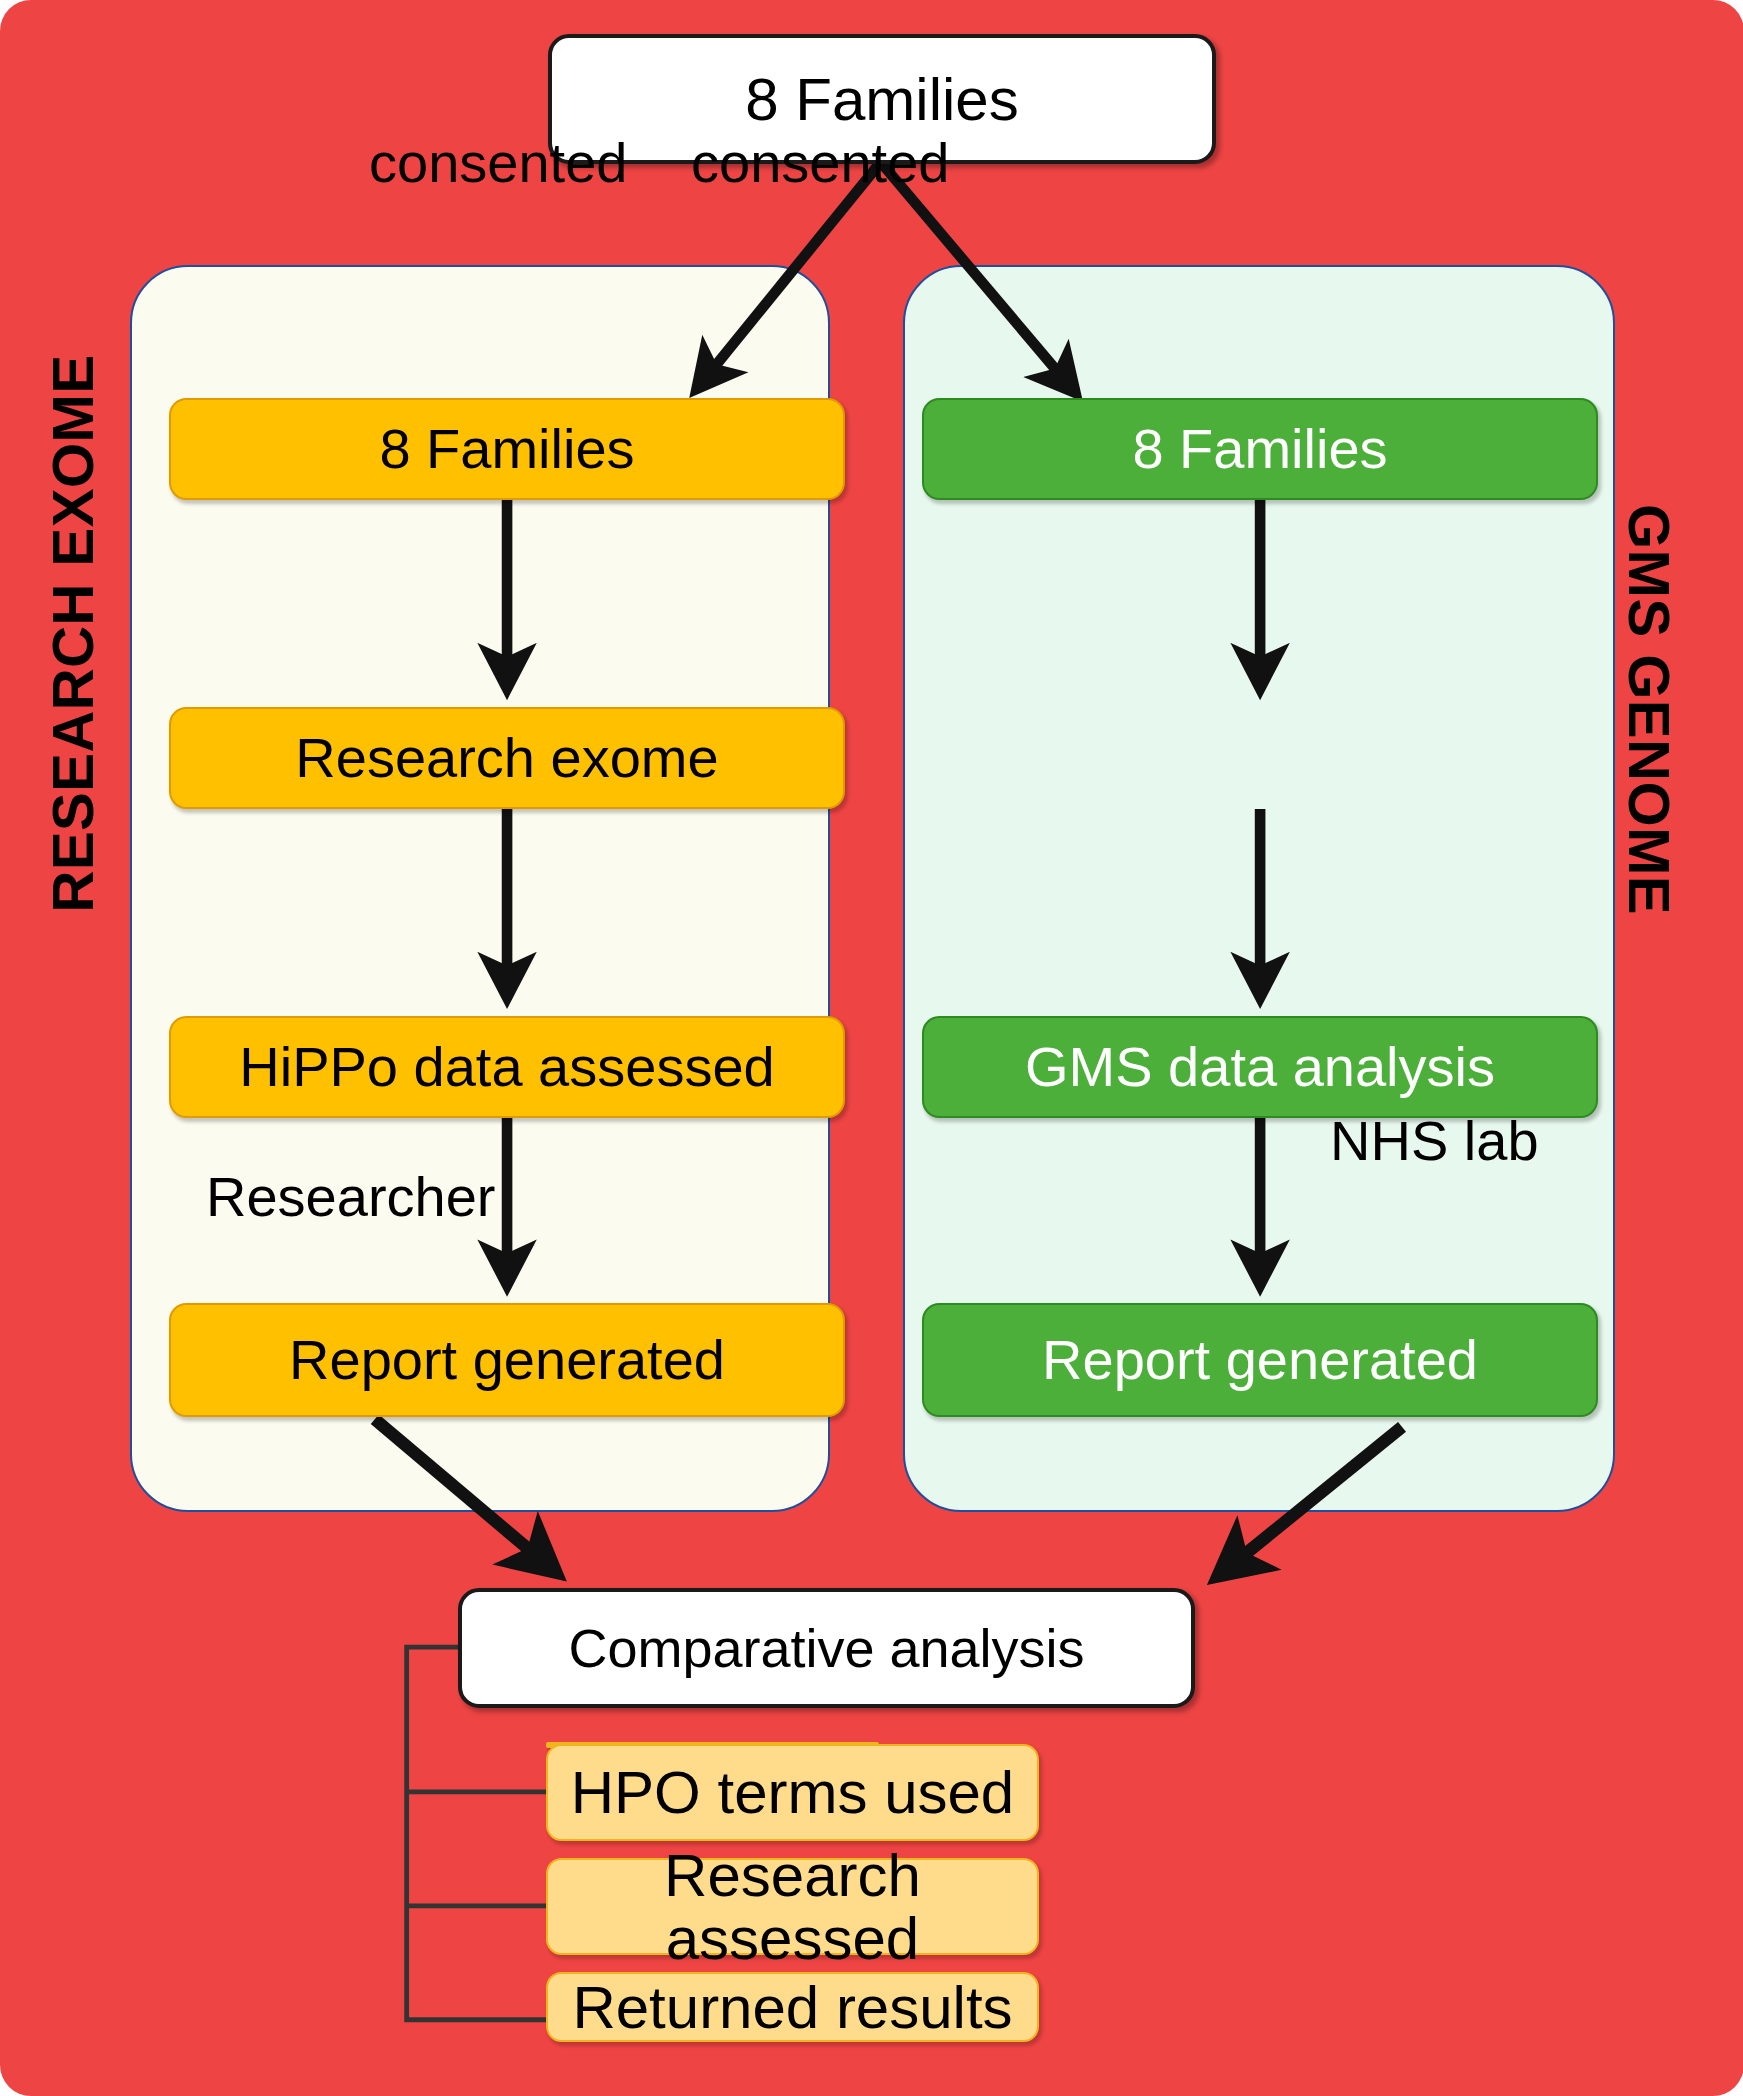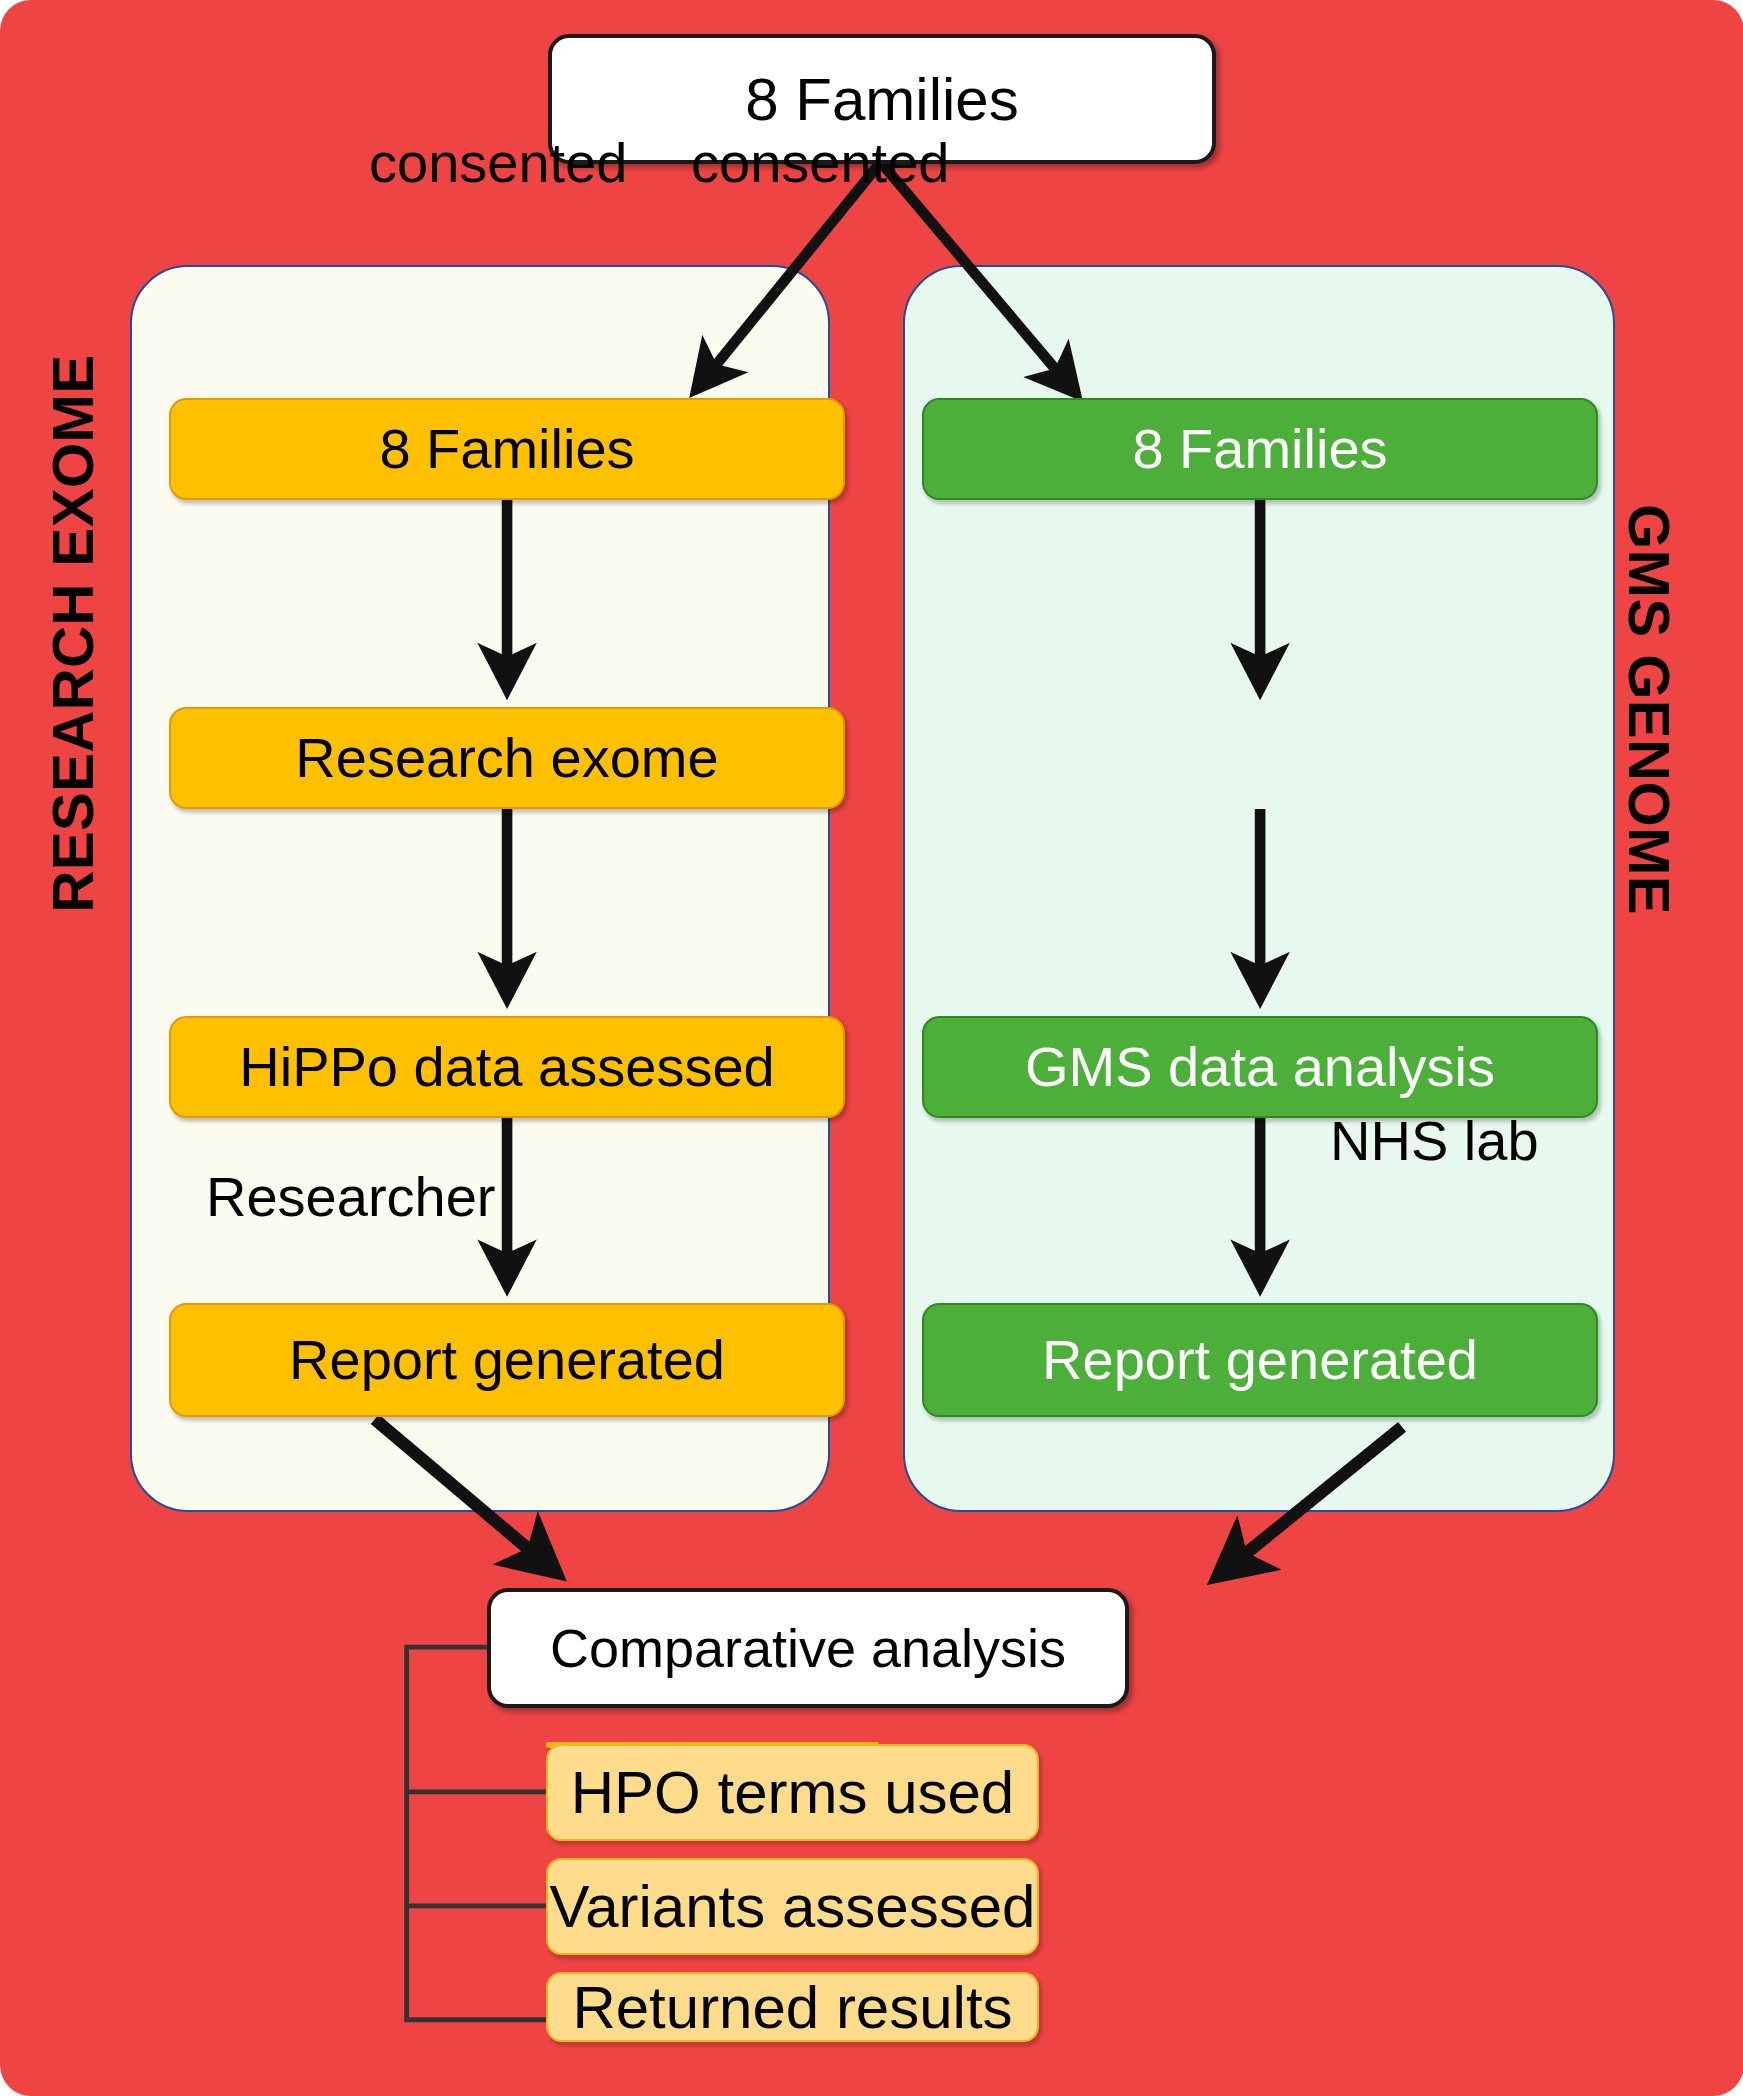--- a/index.html
+++ b/index.html
@@ -172,36 +172,36 @@
   <div class="node box-green fs-node" style="left:922px; top:1016px; width:676px; height:102px;">
     <span>GMS data analysis</span>
   </div>
 
   <div class="node box-green fs-node" style="left:922px; top:1303px; width:676px; height:114px;">
     <span>Report generated</span>
   </div>
 
   <div class="edge-label fs-edge" style="left:1294px; top:1108px;margin-left:36px;">NHS lab</div>
 
-  <div class="node white-box fs-bottom" style="left:487px; top:1588px; width:642px; height:120px;">
+  <div class="node white-box fs-bottom" style="left:458px; top:1588px; width:737px; height:120px;">
     <span>Comparative analysis</span>
   </div>
 
   <div class="node box-amber fs-metric" style="left:546px; top:1743px; width:328px; height:0px;" hidden=""></div>
 
   <div class="node box-amber fs-metric" style="left:546px; top:1742px; width:333px; height:0;" hidden=""></div>
 
   <div class="node box-amber fs-metric" style="left:546px; top:1744px; width:328px; height:0;" hidden=""></div>
 
   <div class="node box-amber fs-metric" style="left: 546px; top: 1744px; width: 493px; height: 97px; padding-left: 0px; padding-right: 0px;">
     <span>HPO terms used</span>
   </div>
 
   <div class="node box-amber fs-metric" style="left: 546px; top: 1858px; width: 493px; height: 97px; padding-left: 0px; padding-right: 0px;">
-    <span>Variants assessed</span>
+    <span>Research assessed</span>
   </div>
 
   <div class="node box-amber fs-metric" style="left: 546px; top: 1972px; width: 493px; height: 70px; padding-left: 0px; padding-right: 0px;">
     <span>Returned results</span>
   </div>
 
 </div>
 
 
 </body></html>

